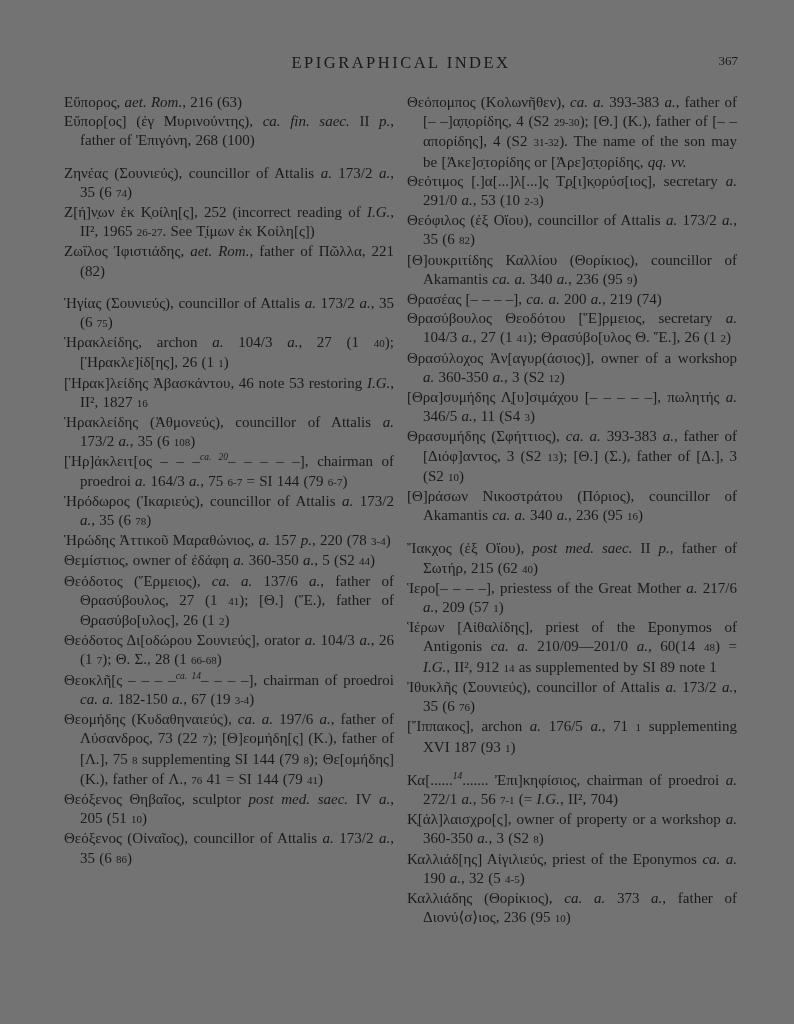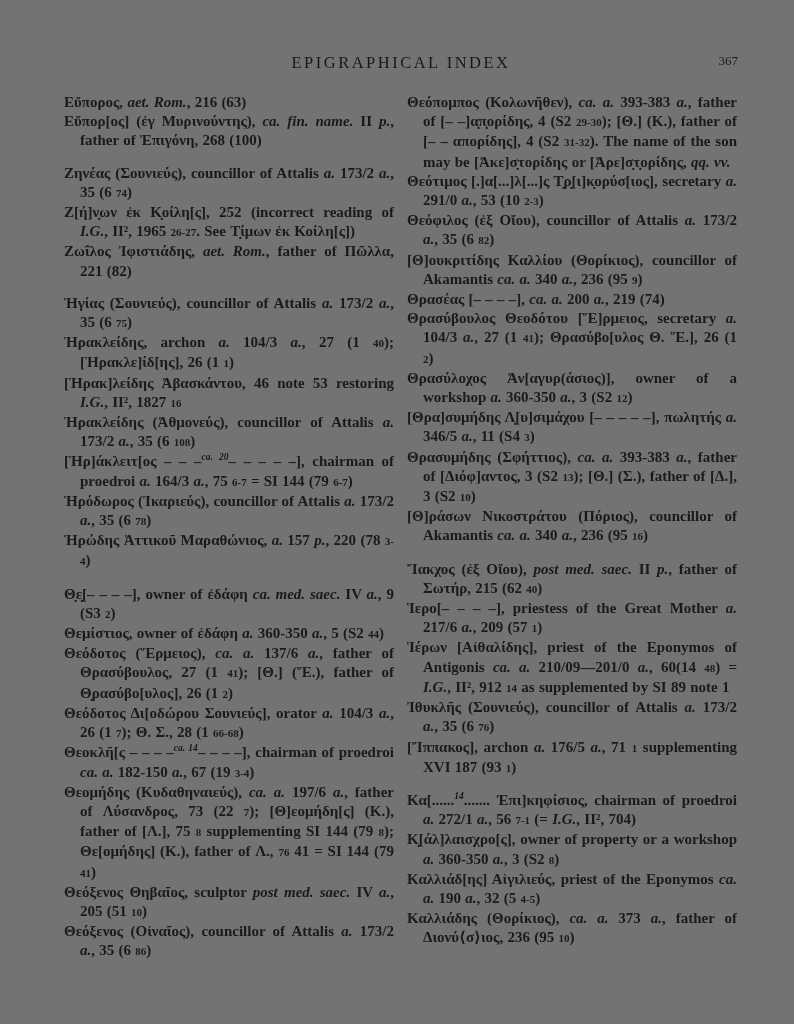--- a/index.html
+++ b/index.html
@@ -38,21 +38,20 @@
     top: 0;
     font-size: 13px;
     color: #181818;
   }
   .columns {
     position: absolute;
     top: 93px;
     left: 64px;
     display: flex;
     gap: 13px;
-    font-weight: bold;
   }
   .col {
     width: 330px;
   }
   .entry {
     margin: 0;
     font-size: 15px;
     line-height: 19.2px;
     text-align: justify;
     text-indent: -16px;
@@ -80,32 +79,31 @@
 <body>
 
 <div class="page">
   <div class="header">
     <div class="running-title">EPIGRAPHICAL INDEX</div>
     <div class="page-number">367</div>
   </div>
   <div class="columns">
     <div class="col">
         <p class="entry">Εὔπορος, <i>aet. Rom.</i>, 216 (63)</p>
-        <p class="entry">Εὔπορ[ος] (ἐγ Μυρινούντης), <i>ca. fin. name.</i> II <i>p.</i>, father of Ἐπιγόνη, 268 (100)</p>
+        <p class="entry">Εὔπορ[ος] (ἐγ Μυρινούντης), <i>ca. fin. saec.</i> II <i>p.</i>, father of Ἐπιγόνη, 268 (100)</p>
         <p class="entry gap">Ζηνέας (Σουνιεύς), councillor of Attalis <i>a.</i> 173/2 <i>a.</i>, 35 (6 <span class="ln">74</span>)</p>
         <p class="entry">Ζ[ή]ν̣ων ἐκ Κ̣οίλη[ς], 252 (incorrect reading of <i>I.G.</i>, II², 1965 <span class="ln">26-27</span>.  See Τ̣ίμων ἐκ Κοίλη[ς])</p>
         <p class="entry">Ζωΐλος Ἰφιστιάδης, <i>aet. Rom.</i>, father of Πῶλλα, 221 (82)</p>
         <p class="entry gap">Ἡγίας (Σουνιεύς), councillor of Attalis <i>a.</i> 173/2 <i>a.</i>, 35 (6 <span class="ln">75</span>)</p>
         <p class="entry">Ἡρακλείδης, archon <i>a.</i> 104/3 <i>a.</i>, 27 (1 <span class="ln">40</span>); [Ἡρακλε]ίδ[ης], 26 (1 <span class="ln">1</span>)</p>
         <p class="entry">[Ἡρακ]λείδης Ἀβασκάντου, 46 note 53 restoring <i>I.G.</i>, II², 1827 <span class="ln">16</span></p>
         <p class="entry">Ἡρακλείδης (Ἀθμονεύς), councillor of Attalis <i>a.</i> 173/2 <i>a.</i>, 35 (6 <span class="ln">108</span>)</p>
         <p class="entry">[Ἡρ]άκλειτ[ος – – –<sup class="ca">ca. 20</sup>– – – – –], chairman of proedroi <i>a.</i> 164/3 <i>a.</i>, 75 <span class="ln">6-7</span> = SI 144 (79 <span class="ln">6-7</span>)</p>
         <p class="entry">Ἡρόδωρος (Ἰκαριεύς), councillor of Attalis <i>a.</i> 173/2 <i>a.</i>, 35 (6 <span class="ln">78</span>)</p>
         <p class="entry">Ἡρώδης Ἀττικοῦ Μαραθώνιος, <i>a.</i> 157 <i>p.</i>, 220 (78 <span class="ln">3-4</span>)</p>
-        <p class="entry gap">Θ̣ε̣[– – – –], owner of ἐδάφη <i>ca. med. saec.</i> IV <i>a.</i>, 9 (S3 <span class="ln">2</span>)</p>
         <p class="entry">Θεμίστιος, owner of ἐδάφη <i>a.</i> 360-350 <i>a.</i>, 5 (S2 <span class="ln">44</span>)</p>
         <p class="entry">Θεόδοτος (Ἕρμειος), <i>ca. a.</i> 137/6 <i>a.</i>, father of Θρασύβουλος, 27 (1 <span class="ln">41</span>); [Θ.] (Ἕ.), father of Θ̣ρασύβο[υλος], 26 (1 <span class="ln">2</span>)</p>
         <p class="entry">Θεόδοτος Δι[οδώρου Σουνιεύς], orator <i>a.</i> 104/3 <i>a.</i>, 26 (1 <span class="ln">7</span>); Θ. Σ., 28 (1 <span class="ln">66-68</span>)</p>
         <p class="entry">Θεοκλῆ[ς – – – –<sup class="ca">ca. 14</sup>– – – –], chairman of proedroi <i>ca. a.</i> 182-150 <i>a.</i>, 67 (19 <span class="ln">3-4</span>)</p>
         <p class="entry">Θεομήδης (Κυδαθηναιεύς), <i>ca. a.</i> 197/6 <i>a.</i>, father of Λύσανδρος, 73 (22 <span class="ln">7</span>); [Θ]εομήδη[ς] (Κ.), father of [Λ.], 75 <span class="ln">8</span> supplementing SI 144 (79 <span class="ln">8</span>); Θε[ομήδης] (Κ.), father of Λ., <span class="ln">76</span> 41 = SI 144 (79 <span class="ln">41</span>)</p>
         <p class="entry">Θεόξενος Θηβαῖος, sculptor <i>post med. saec.</i> IV <i>a.</i>, 205 (51 <span class="ln">10</span>)</p>
         <p class="entry">Θεόξενος (Οἰναῖος), councillor of Attalis <i>a.</i> 173/2 <i>a.</i>, 35 (6 <span class="ln">86</span>)</p>
       </div>
     <div class="col">
         <p class="entry">Θεόπομπος (Κολωνῆθεν), <i>ca. a.</i> 393-383 <i>a.</i>, father of [– –]α̣π̣ορίδης, 4 (S2 <span class="ln">29-30</span>); [Θ.] (Κ.), father of [– – απορίδης], 4 (S2 <span class="ln">31-32</span>).  The name of the son may be [Ἀκε]σ̣τορίδης or [Ἀρε]σ̣τ̣ορίδης, <i>qq. vv.</i></p>

